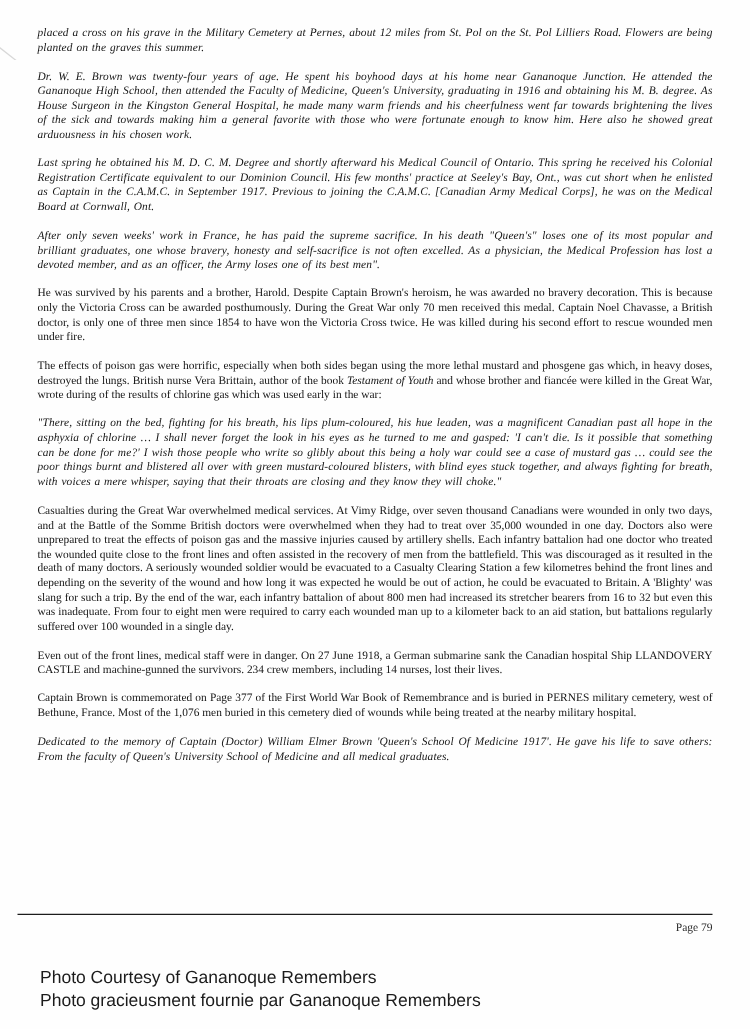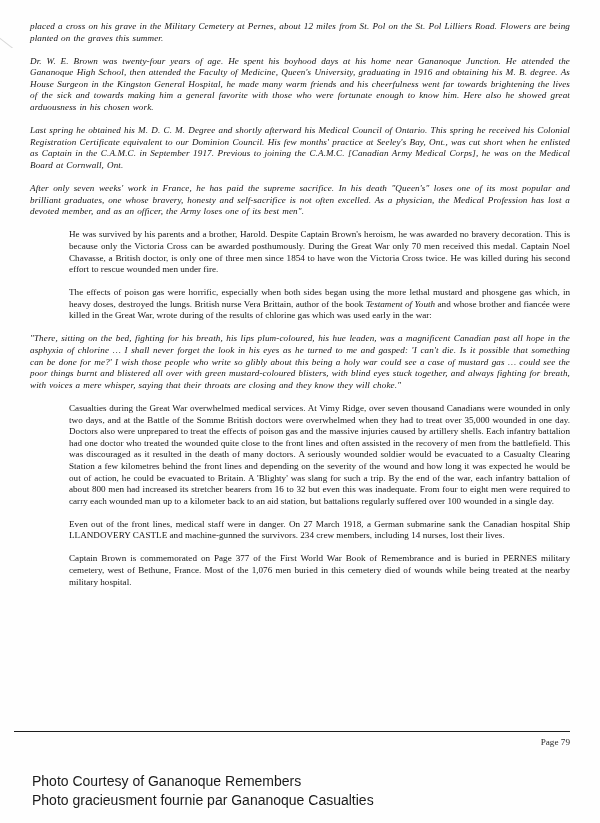--- a/index.html
+++ b/index.html
@@ -66,21 +66,20 @@
 
   p.italic {
     font-style: italic;
     letter-spacing: 0.12px;
     word-spacing: 0.6px;
   }
 
   p.roman {
     font-style: normal;
     letter-spacing: 0.02px;
-    margin-left: 39px;
   }
 
   p.quote {
     font-style: italic;
     letter-spacing: 0.12px;
     word-spacing: 0.6px;
   }
 
   p.dedication {
     font-style: italic;
@@ -141,29 +140,30 @@
     <p class="para italic">After only seven weeks' work in France, he has paid the supreme sacrifice.  In his death "Queen's" loses one of its most popular and brilliant graduates, one whose bravery, honesty and self-sacrifice is not often excelled.  As a physician, the Medical Profession has lost a devoted member, and as an officer, the Army loses one of its best men".</p>
 
     <p class="para roman">He was survived by his parents and a brother, Harold. Despite Captain Brown's heroism, he was awarded no bravery decoration. This is because only the Victoria Cross can be awarded posthumously.  During the Great War only 70 men received this medal.  Captain Noel Chavasse, a British doctor, is only one of three men since 1854 to have won the Victoria Cross twice. He was killed during his second effort to rescue wounded men under fire.</p>
 
     <p class="para roman"><span>The effects of poison gas were horrific, especially when both sides began using the more lethal mustard and phosgene gas which, in heavy doses, destroyed the lungs. British nurse Vera Brittain, author of the book </span><em class="title-italic">Testament of Youth</em><span> and whose brother and fiancée were killed in the Great War, wrote during of the results of chlorine gas which was used early in the war:</span></p>
 
     <p class="para quote">"There, sitting on the bed, fighting for his breath, his lips plum-coloured, his hue leaden, was a magnificent Canadian past all hope in the asphyxia of chlorine … I shall never forget the look in his eyes as he turned to me and gasped: 'I can't die. Is it possible that something can be done for me?'  I wish those people who write so glibly about this being a holy war could see a case of mustard gas … could see the poor things burnt and blistered all over with green mustard-coloured blisters, with blind eyes stuck together, and always fighting for breath, with voices a mere whisper, saying that their throats are closing and they know they will choke."</p>
 
     <p class="para roman">Casualties during the Great War overwhelmed medical services. At Vimy Ridge, over seven thousand Canadians were wounded in only two days, and at the Battle of the Somme British doctors were overwhelmed when they had to treat over 35,000 wounded in one day. Doctors also were unprepared to treat the effects of poison gas and the massive injuries caused by artillery shells. Each infantry battalion had one doctor who treated the wounded quite close to the front lines and often assisted in the recovery of men from the battlefield. This was discouraged as it resulted in the death of many doctors. A seriously wounded soldier would be evacuated to a Casualty Clearing Station a few kilometres behind the front lines and depending on the severity of the wound and how long it was expected he would be out of action, he could be evacuated to Britain. A 'Blighty' was slang for such a trip. By the end of the war, each infantry battalion of about 800 men had increased its stretcher bearers from 16 to 32 but even this was inadequate. From four to eight men were required to carry each wounded man up to a kilometer back to an aid station, but battalions regularly suffered over 100 wounded in a single day.</p>
 
-    <p class="para roman">Even out of the front lines, medical staff were in danger. On 27 March 1918, a German submarine sank the Canadian hospital Ship LLANDOVERY CASTLE and machine-gunned the survivors. 234 crew members, including 14 nurses, lost their lives.</p>
+    <p class="para roman">Even out of the front lines, medical staff were in danger. On 27 June 1918, a German submarine sank the Canadian hospital Ship LLANDOVERY CASTLE and machine-gunned the survivors. 234 crew members, including 14 nurses, lost their lives.</p>
 
     <p class="para roman">Captain Brown is commemorated on Page 377 of the First World War Book of Remembrance and is buried in PERNES military cemetery, west of Bethune, France. Most of the 1,076 men buried in this cemetery died of wounds while being treated at the nearby military hospital.</p>
 
+    <p class="para dedication">Dedicated to the memory of Captain (Doctor) William Elmer Brown 'Queen's School Of Medicine 1917'. He gave his life to save others: From the faculty of Queen's University School of Medicine and all medical graduates.</p>
 
   </div>
 
   <div id="footer-rule"></div>
 
   <div id="page-number">Page 79</div>
 
   <div id="credits">
     <div class="credit-line">Photo Courtesy of Gananoque Remembers</div>
-    <div class="credit-line">Photo gracieusment fournie par Gananoque Casualties</div>
+    <div class="credit-line">Photo gracieusment fournie par Gananoque Remembers</div>
   </div>
 
 </div>
 
 </body></html>

